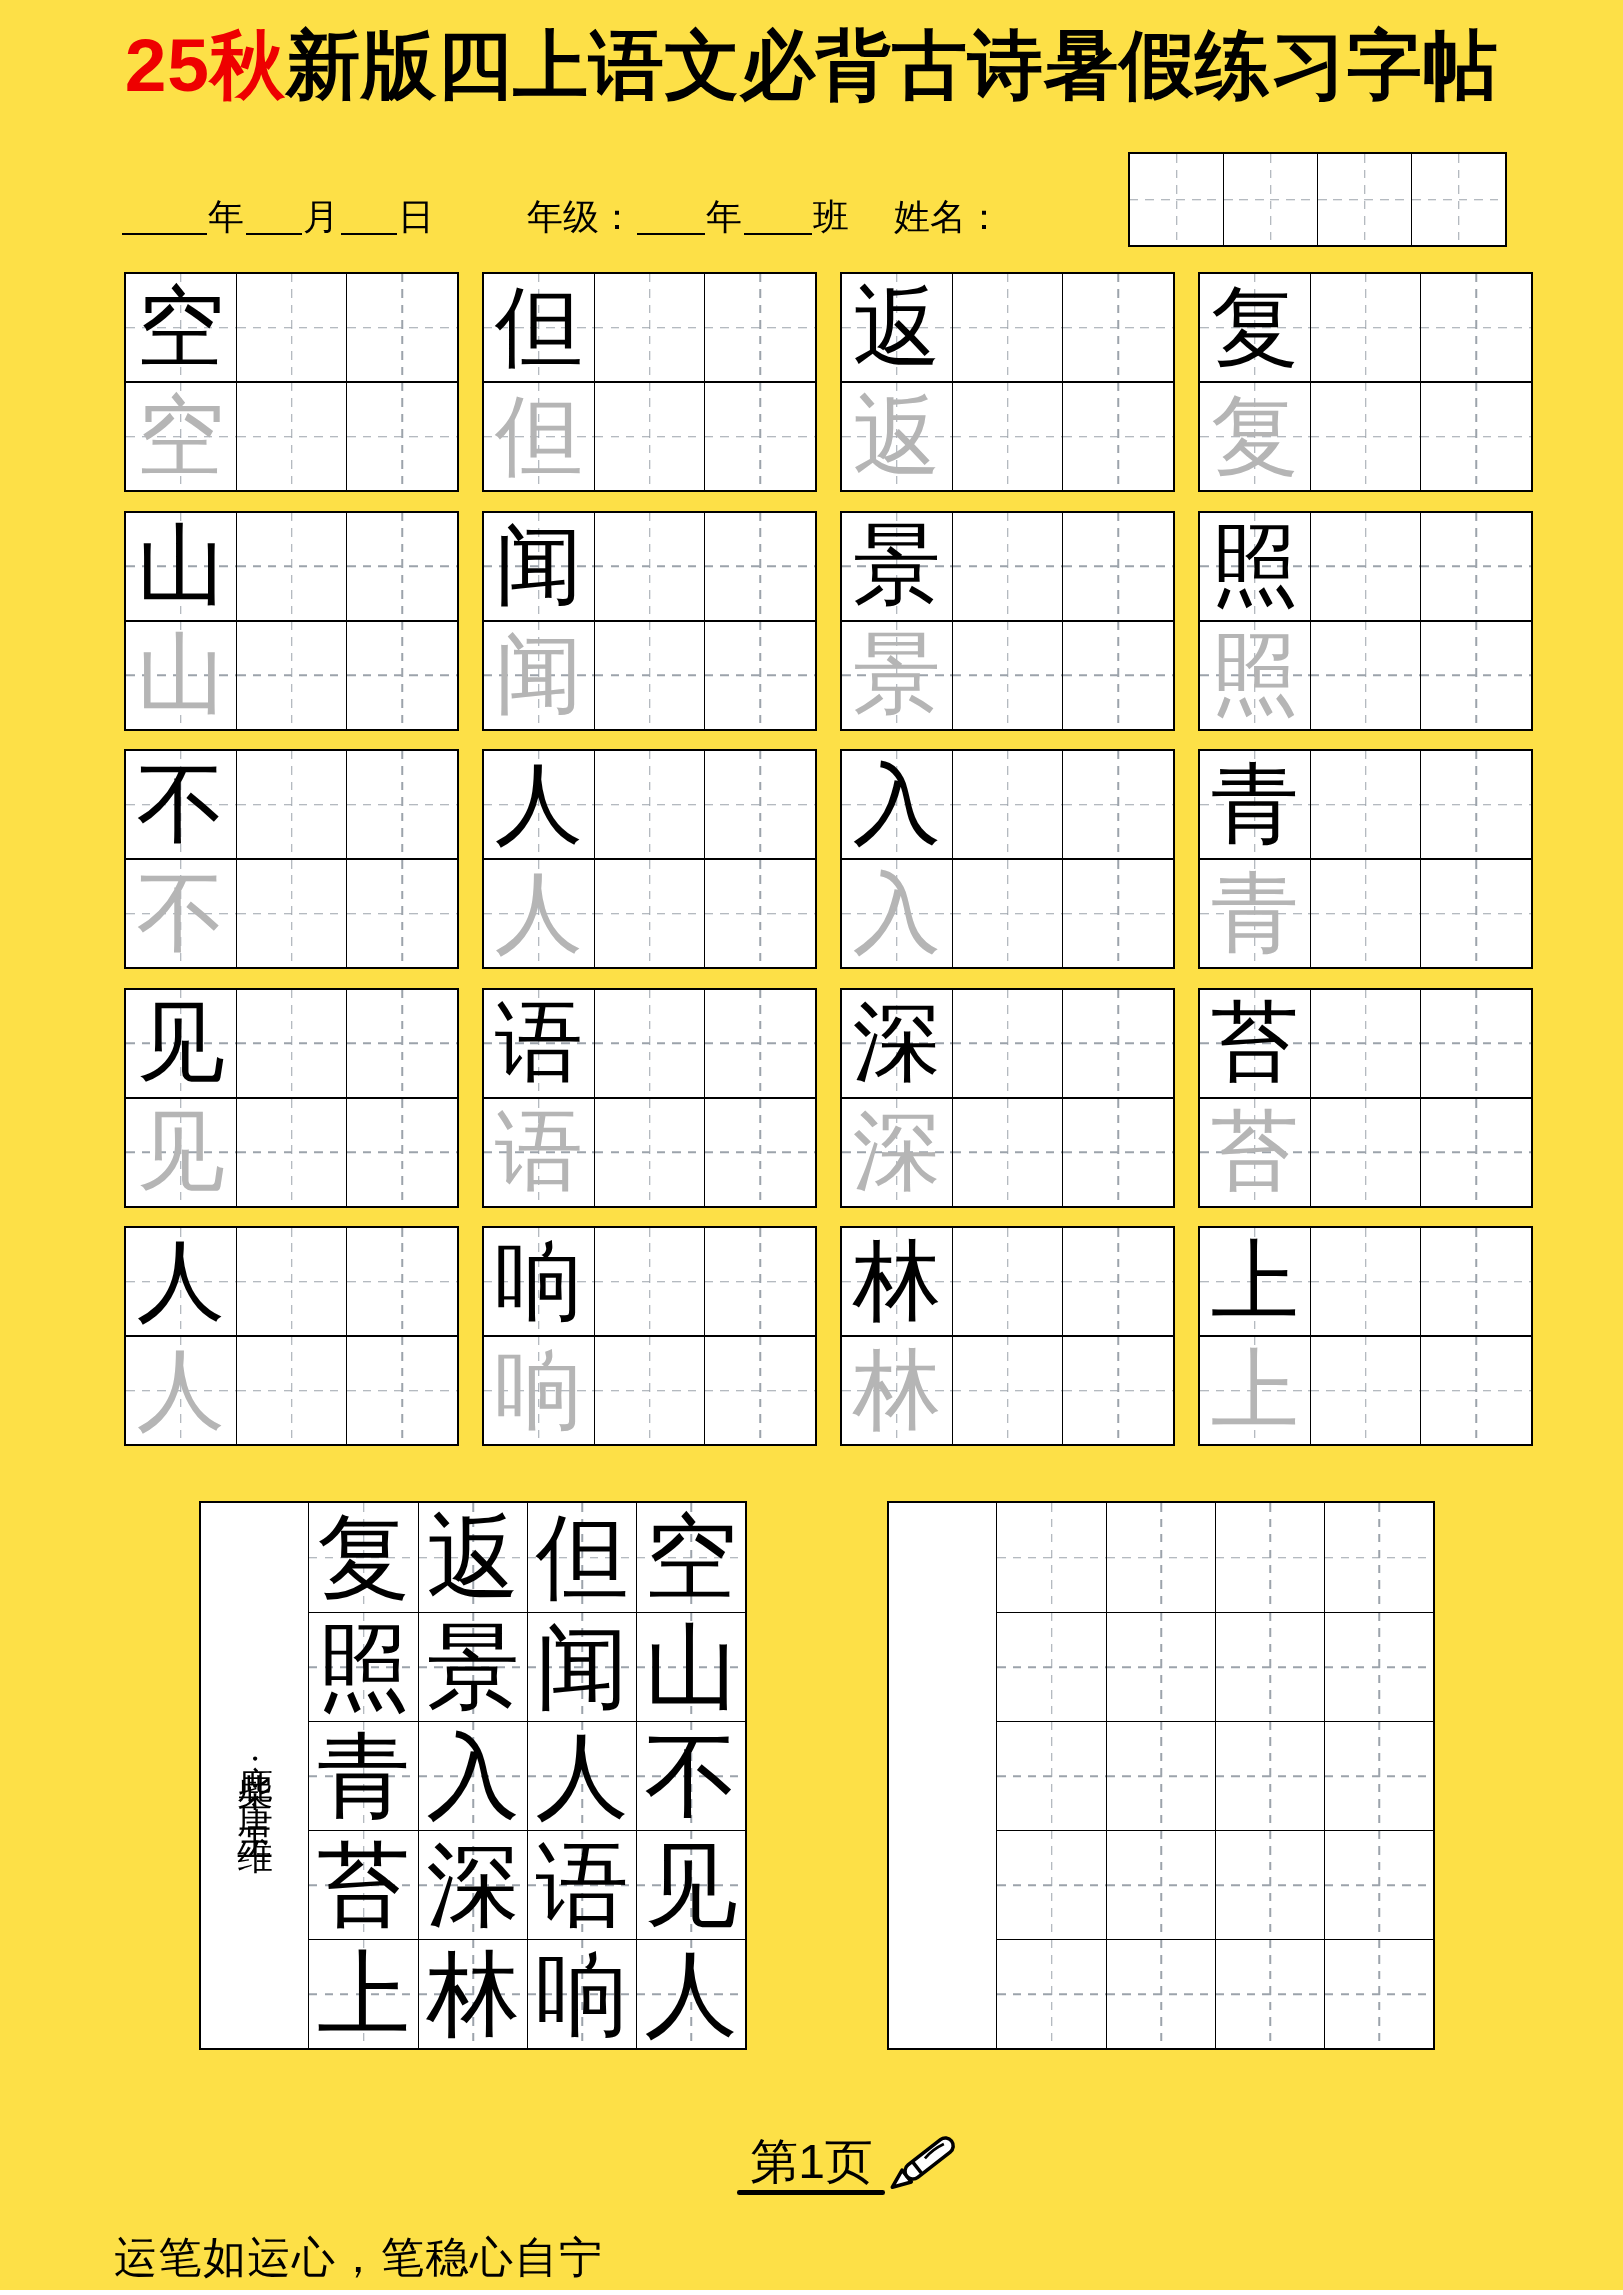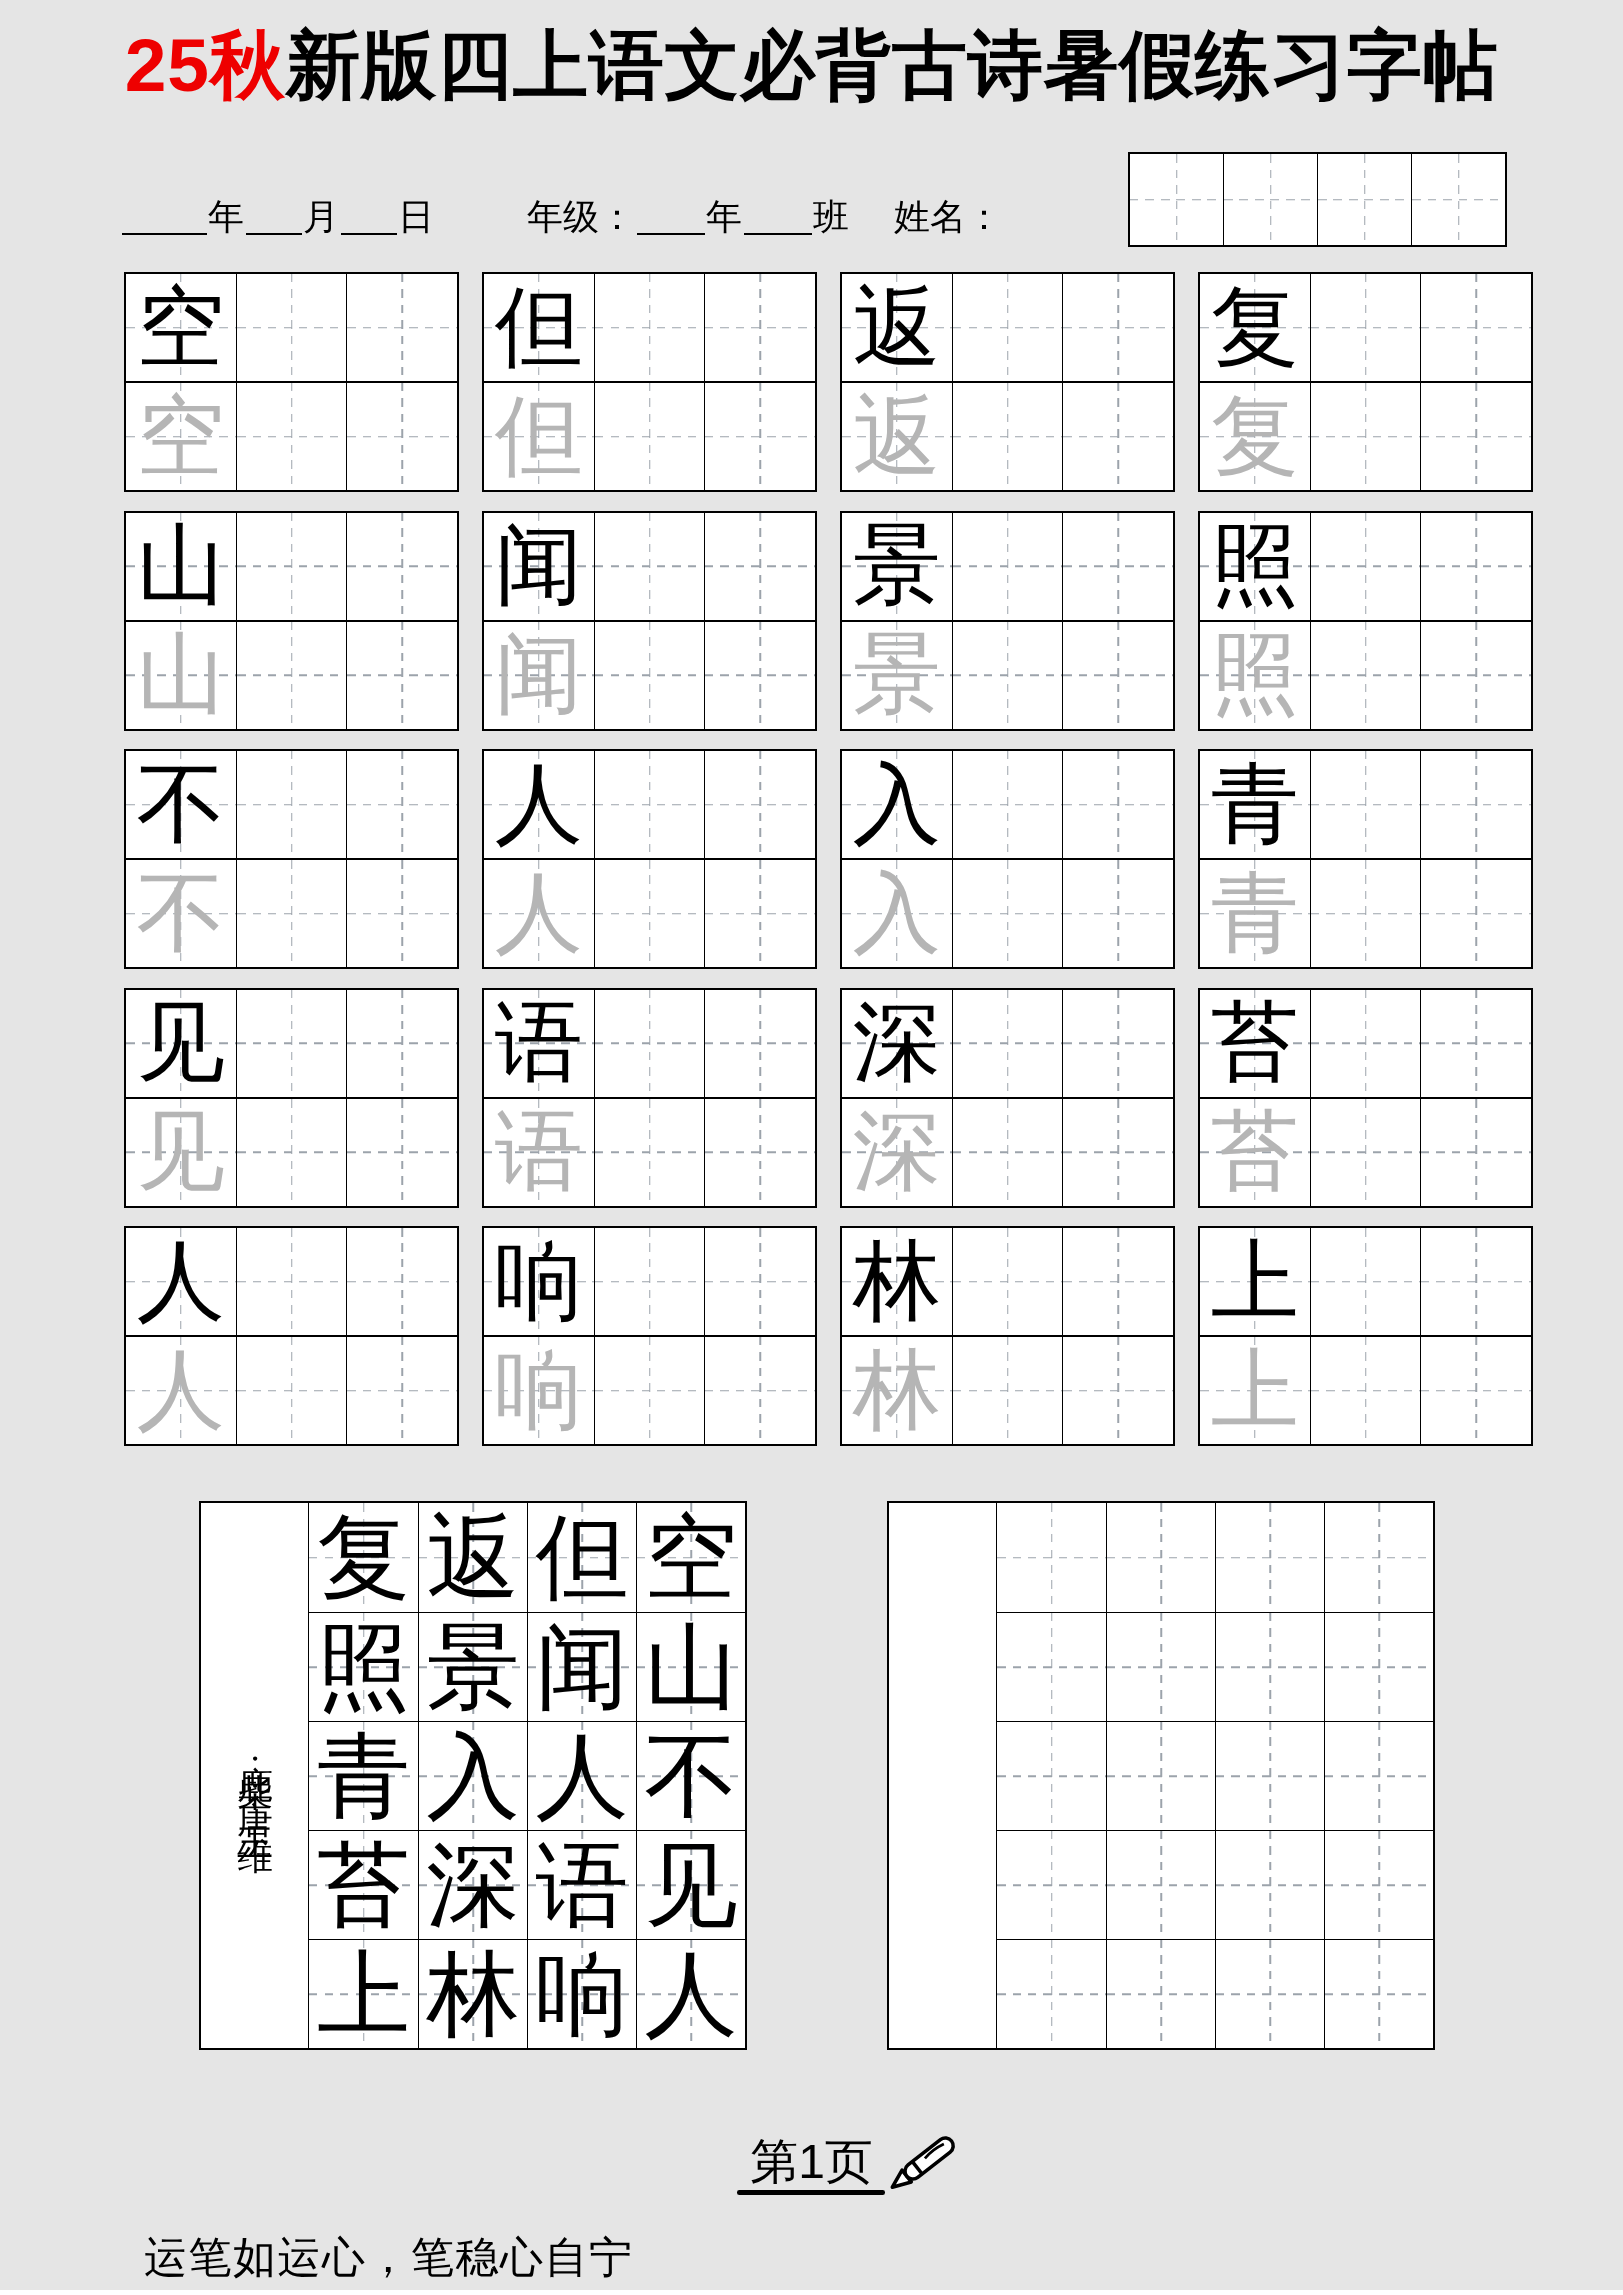--- a/index.html
+++ b/index.html
@@ -4,21 +4,21 @@
 <style>
   :root{
     --ink:#000000;
     --trace:#b5b5b5;
     --guide:#9ca3ab;
   }
   html,body{margin:0;padding:0;background:#ffffff;}
   #page{
     position:relative;
     width:1623px;height:2290px;
-    background:#e5e5e5;
+    background:#fde047;
     font-family:"Liberation Sans","DejaVu Sans",sans-serif;
     overflow:hidden;
     text-decoration:underline;
   }
   
   .title{
     position:absolute;left:0;right:0;top:15.5px;
     text-align:center;
     font-size:75px;font-weight:bold;letter-spacing:0.8px;
     font-family:"Liberation Sans","DejaVu Sans",sans-serif;
@@ -113,21 +113,21 @@
     position:absolute;left:738px;top:2130px;width:147px;
     text-align:center;font-size:48px;color:var(--ink);
   }
   .f-underline{
     position:absolute;left:737px;top:2190px;width:148px;height:4.6px;
     background:#000;border-radius:2.3px;
   }
   .pen{position:absolute;left:880px;top:2124px;width:87px;height:77px;}
   .f-motto{
     position:absolute;left:114px;top:2229px;
-    font-size:43px;letter-spacing:1.5px;color:var(--ink);white-space:nowrap;margin-left:30px;
+    font-size:43px;letter-spacing:1.5px;color:var(--ink);white-space:nowrap;
   }
 </style>
 </head>
 <body>
 
 <div id="page">
 
   <div class="title">
     <span class="hl">25秋</span><span>新版四上语文必背古诗暑假练习字帖</span>
   </div>

